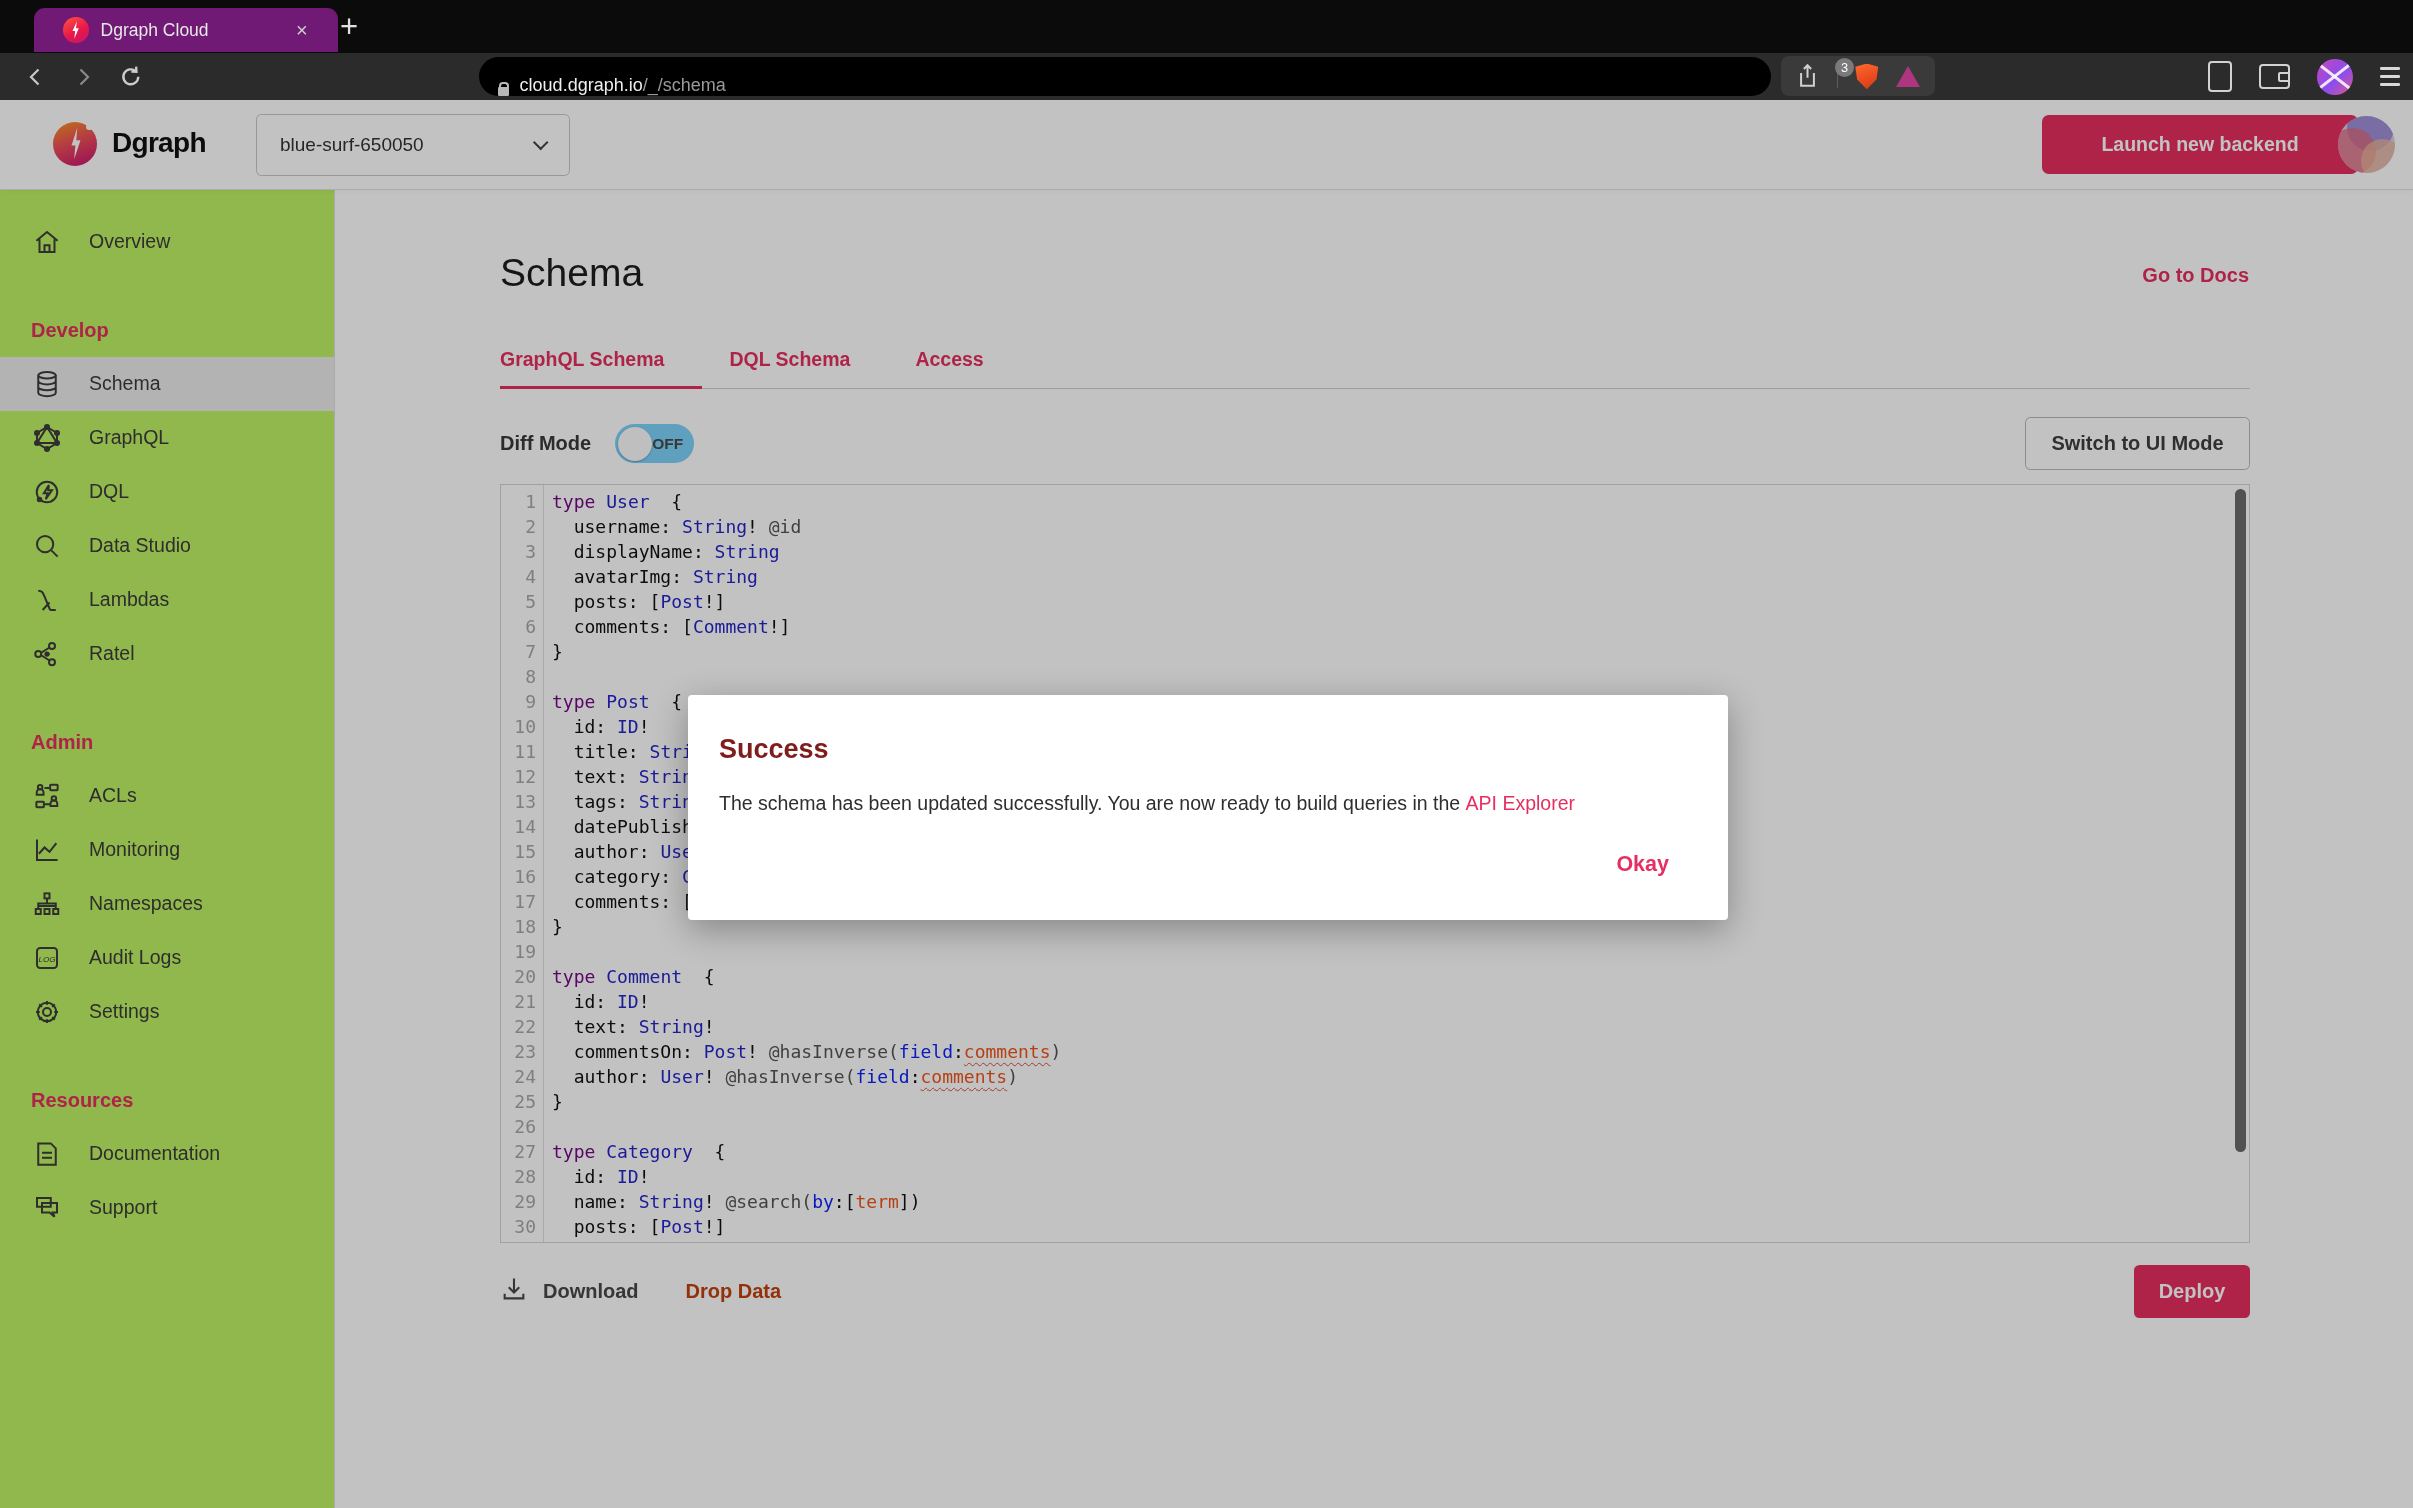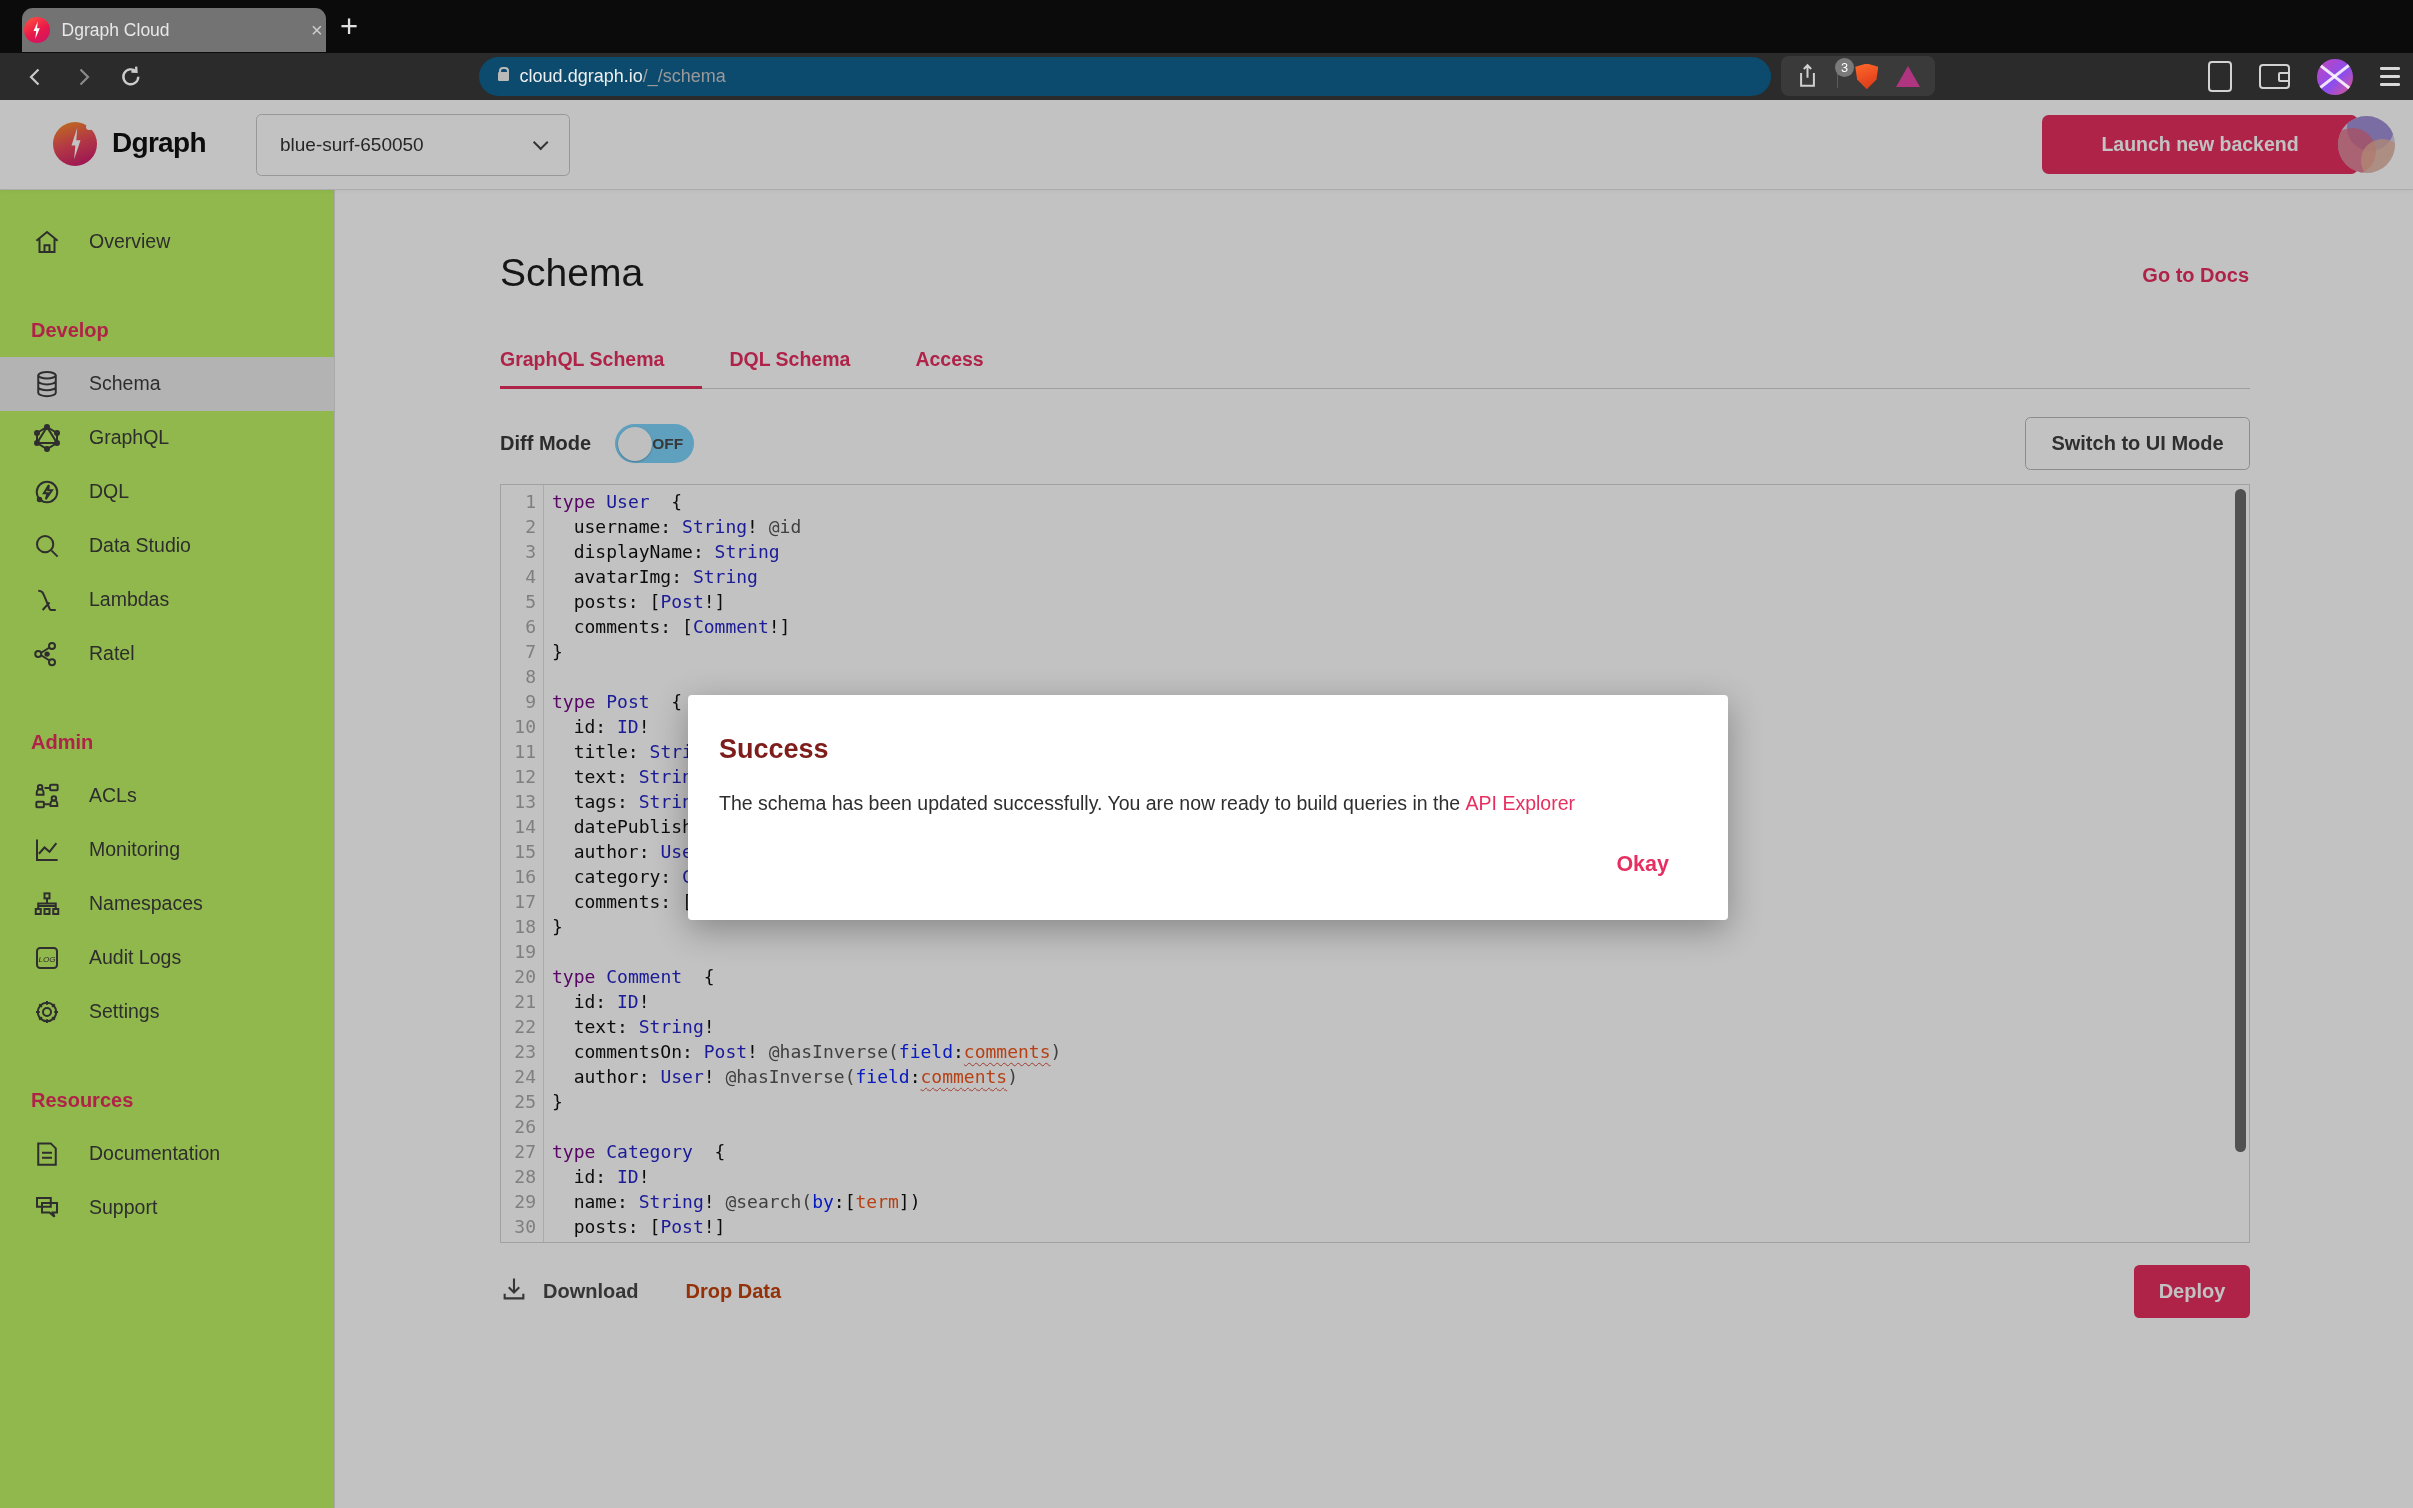--- a/index.html
+++ b/index.html
@@ -2,36 +2,36 @@
 <html style="--accent: #e72e60;font-size:10.8px"><head>
 <meta charset="utf-8">
 <style>
   html,body{margin:0;padding:0;background:#000;}
   .stage{position:relative;width:2413px;height:1508px;overflow:hidden;
          font-family:"Liberation Sans",sans-serif;background:#fff;}
 
   
   .chrome{position:absolute;top:0;left:0;width:100%;height:100px;background:#262626;z-index:100;}
   .tabstrip{position:absolute;top:0;left:0;width:100%;height:53px;background:#0b0b0b;}
-  .btab{position:absolute;left:22px;top:8px;width:304px;height:44px;background:#737373;
-        border-radius:10.8px 10.8px 0 0;display:flex;align-items:center;padding:0 2px;box-sizing:border-box;}
+  .btab{position:absolute;left:34px;top:8px;width:304px;height:44px;background:#701a75;
+        border-radius:10.8px 10.8px 0 0;display:flex;align-items:center;padding:0 29px;box-sizing:border-box;}
   .favicon{width:25.6px;height:25.6px;border-radius:50%;background:linear-gradient(150deg,#ff5040 5%,#e8184a 55%,#c9136b);
            position:relative;flex:0 0 auto;}
   .favicon::after{content:"";position:absolute;left:7.4px;top:4px;width:10.8px;height:17.5px;background:#fff;
            clip-path:polygon(60% 0,20% 56%,44% 56%,36% 100%,78% 40%,52% 40%);}
   .btab .ttl{color:#e8e8e8;font-size:17.5px;margin-left:12px;flex:1;white-space:nowrap;overflow:hidden;}
   .btab .cls{color:#cfcfcf;font-size:20px;line-height:20px;padding:0 1.3px;}
   .newtab{position:absolute;left:340px;top:10.8px;color:#e0e0e0;font-size:31px;font-weight:300;line-height:31px;}
   .toolbar{position:absolute;top:53px;left:0;width:100%;height:47px;background:#2b2b2b;
            display:flex;align-items:center;}
   .navbtns{display:flex;align-items:center;gap:23px;margin-left:24px;}
   .navbtns svg{display:block;}
   .bookmark{margin-left:391px;}
-  .urlbar{position:absolute;left:479px;top:4px;width:1292px;height:39px;background:#0c4a6e;border-radius:19.5px;
-          display:flex;align-items:center;padding:8px 19px;box-sizing:border-box;}
+  .urlbar{position:absolute;left:479px;top:4px;width:1292px;height:39px;background:#000000;border-radius:19.5px;
+          display:flex;align-items:flex-end;padding:0 19px;box-sizing:border-box;}
   .lock{width:10.8px;height:8.8px;background:#b9b9b9;border-radius:1.3px;position:relative;margin-right:10.8px;flex:0 0 auto;}
   .lock::before{content:"";position:absolute;left:1.3px;top:-5.4px;width:5.4px;height:5.4px;border:2px solid #b9b9b9;
           border-bottom:none;border-radius:4px 4px 0 0;}
   .url-host{color:#eee;font-size:18px;}
   .url-path{color:#9a9a9a;font-size:18px;}
   .iconpill{position:absolute;left:1781px;top:3.4px;height:40px;background:#3a3a3a;border-radius:8px;
             display:flex;align-items:center;gap:17.5px;padding:0 15px;}
   .vline{width:1.3px;height:23px;background:#5c5c5c;}
   .shield{width:23px;height:25.6px;background:linear-gradient(160deg,#ff6a2a,#e8491f 60%,#d63c18);position:relative;
           clip-path:polygon(50% 0,100% 12%,92% 62%,50% 100%,8% 62%,0 12%);}

